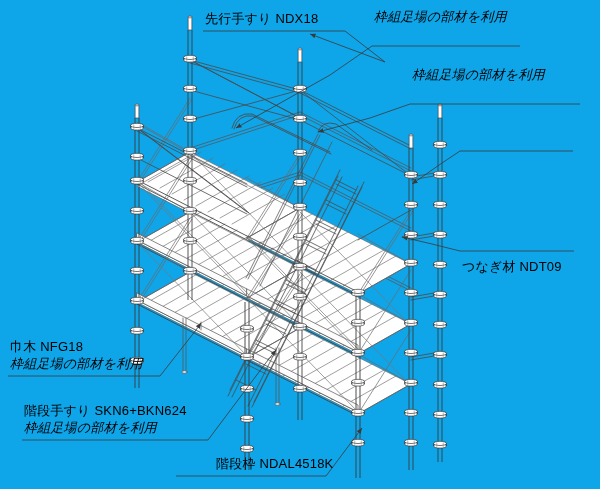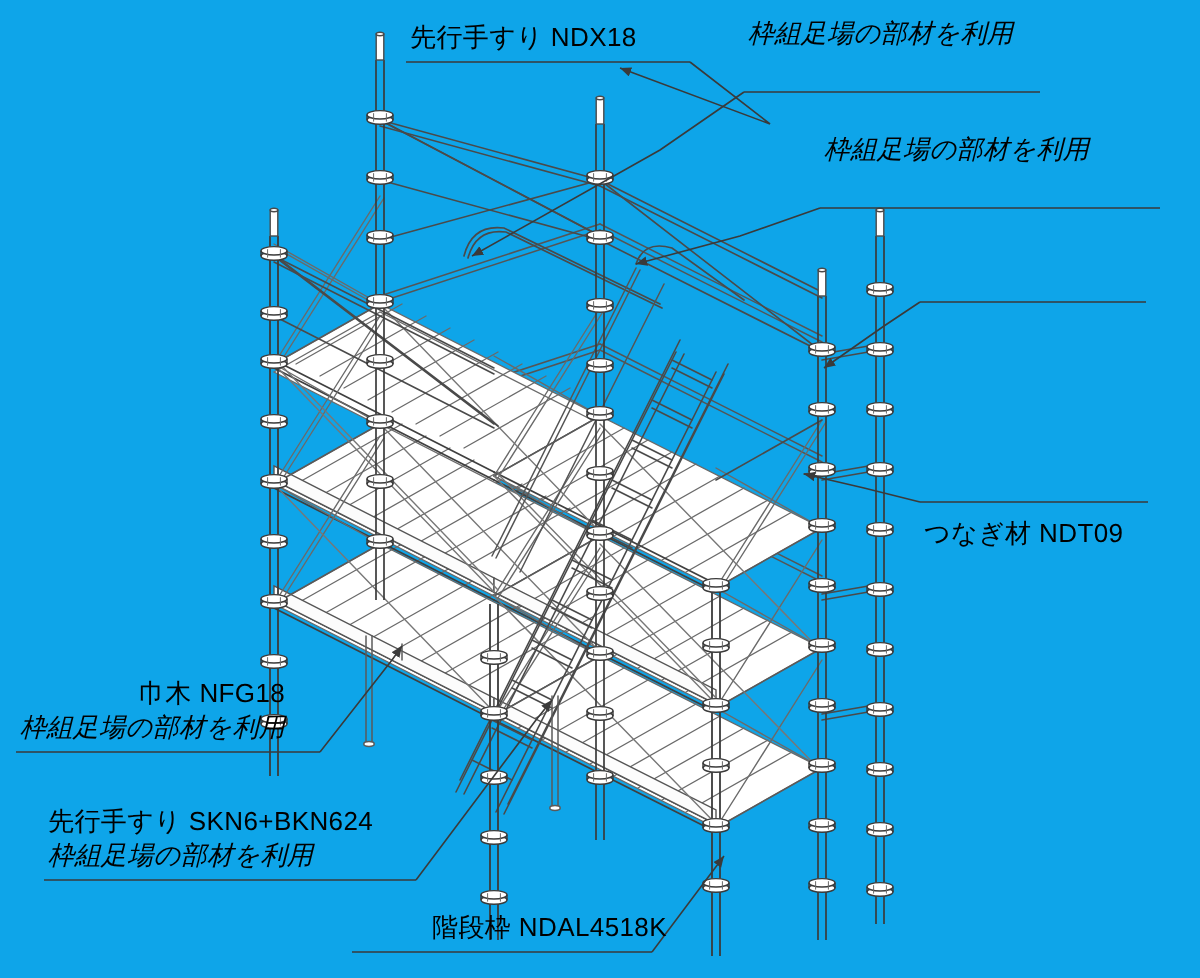--- a/index.html
+++ b/index.html
@@ -450,27 +450,27 @@
 
   <div class="lbl" style="left:412px; top:66px;">
     <span class="line2">枠組足場の部材を利用</span>
   </div>
 
 
   <div class="lbl" style="left:462px; top:230px;margin-top:28px;">
     <span>つなぎ材 NDT09</span>
   </div>
 
-  <div class="lbl" style="left:10px; top:338px;text-align:right;">
+  <div class="lbl" style="left:10px; top:338px;">
     <span>巾木 NFG18</span>
     <span class="line2">枠組足場の部材を利用</span>
   </div>
 
   <div class="lbl" style="left:24px; top:402px;">
-    <span>先行手すり SKN6+BKN624</span>
+    <span>階段手すり SKN6+BKN624</span>
     <span class="line2">枠組足場の部材を利用</span>
   </div>
 
   <div class="lbl" style="left:178px; top:455px;padding-left:38px;">
     <span>階段枠 NDAL4518K</span>
   </div>
 
 </div>
 
 </body></html>

